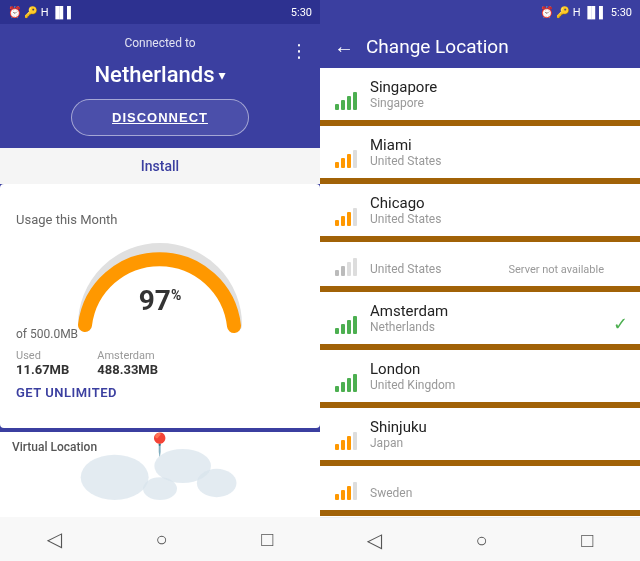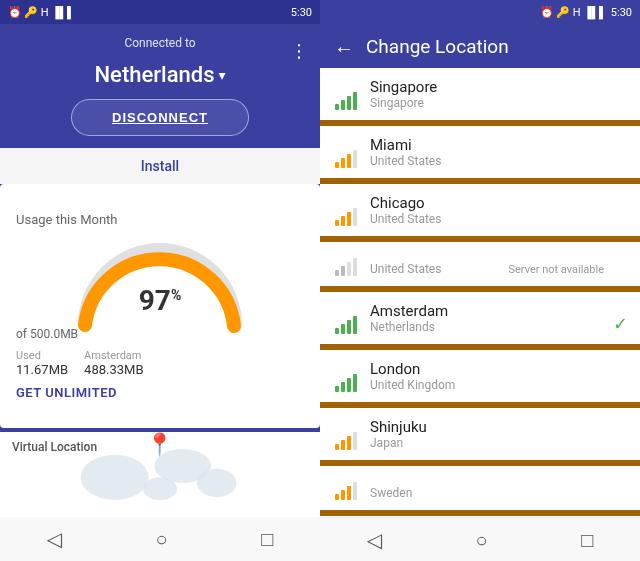--- a/index.html
+++ b/index.html
@@ -142,35 +142,35 @@
     }
     .gauge-subtitle {
       text-align: left;
       font-size: 12px;
       color: #666;
       margin-top: 2px;
     }
     .usage-stats {
       display: flex;
       justify-content: flex-start;
-      gap: 16px;
+      gap: 28px;
       margin-top: 8px;
     }
     .stat {
       display: flex;
       flex-direction: column;
     }
     .stat-label {
       font-size: 11px;
       color: #999;
     }
     .stat-value {
       font-size: 13px;
       color: #333;
-      font-weight: 400;
+      font-weight: 700;
     }
     .get-unlimited {
       color: #3b3fa0;
       font-size: 13px;
       font-weight: 600;
       margin-top: 8px;
       letter-spacing: 0.5px;
       cursor: pointer;
     }
 

